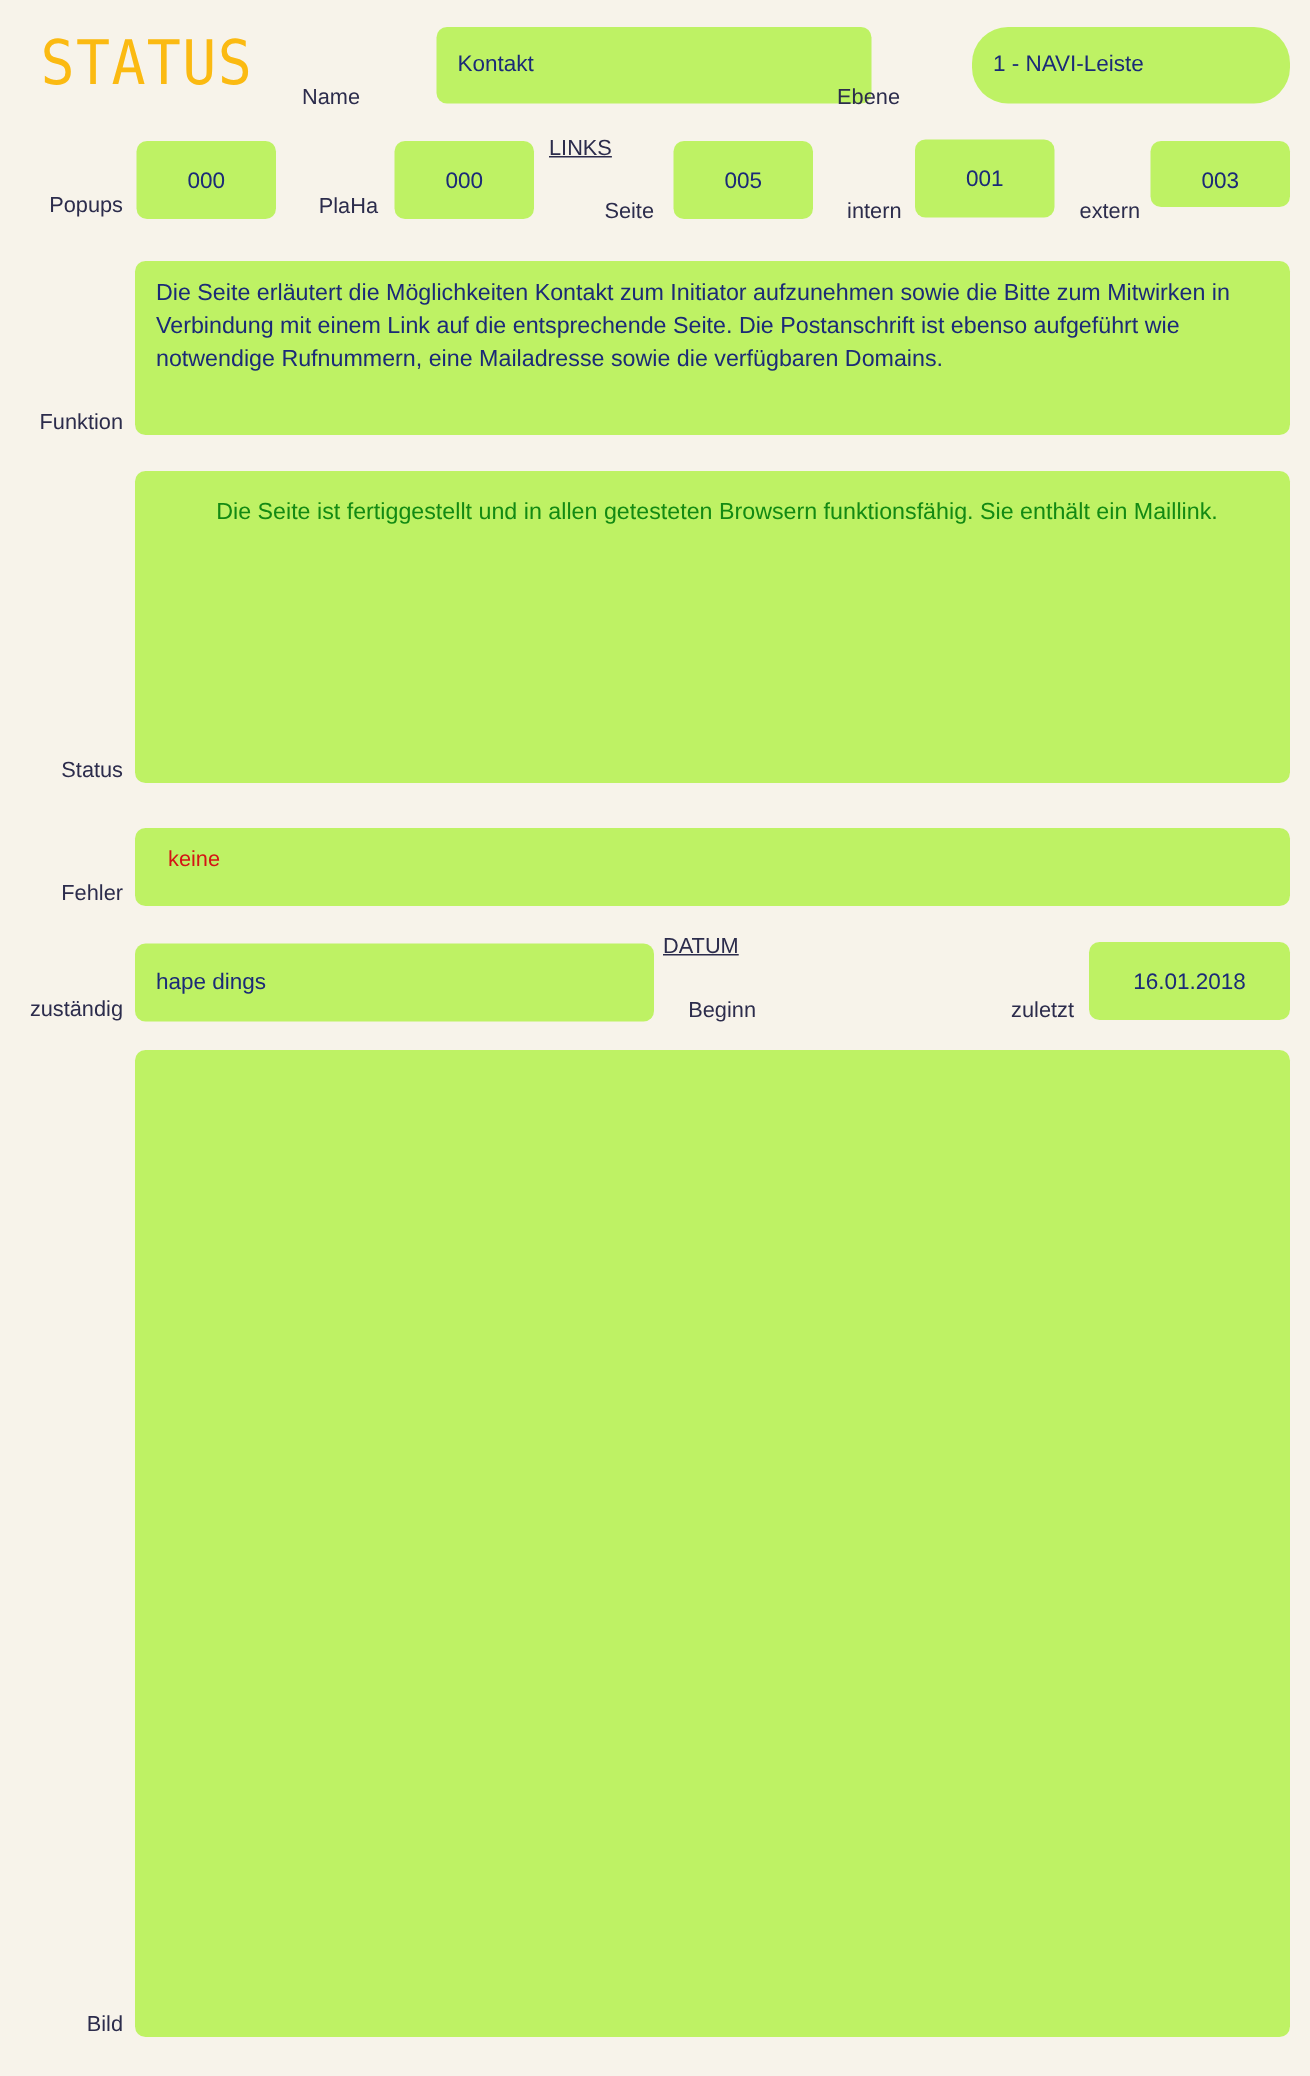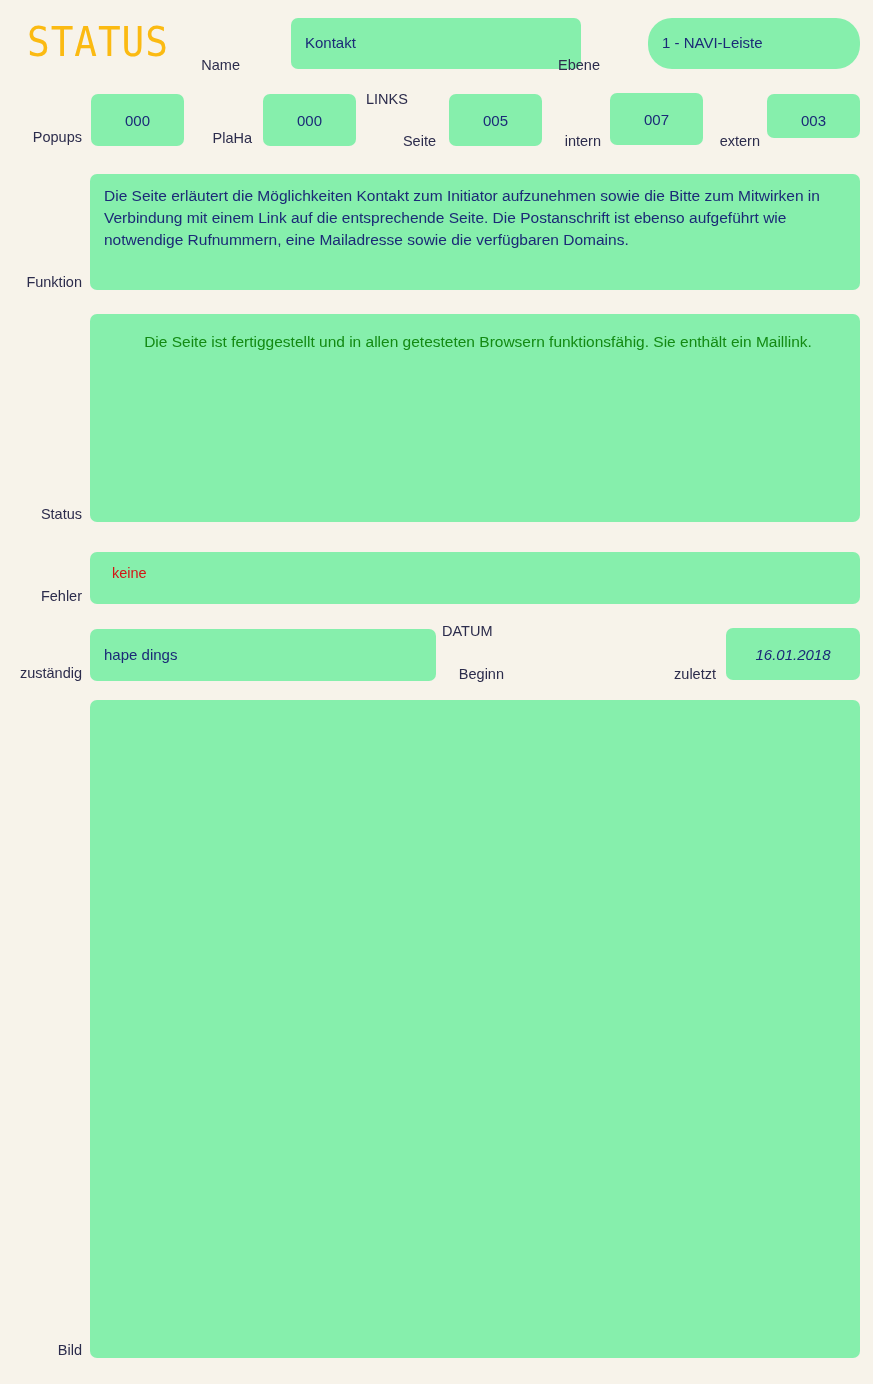--- a/index.html
+++ b/index.html
@@ -18,36 +18,37 @@
   .page {
     position: relative;
     width: 873px;
     height: 1384px;
     background: #f7f3ea;
   }
 
   
   .box {
     position: absolute;
-    background: #86efac;
+    background: #bef264;
     border-radius: 7px;
     box-sizing: border-box;
   }
 
   
   .label {
     position: absolute;
     color: #2c2c4c;
     font-size: 14.5px;
     line-height: 1;
     white-space: nowrap;
     text-align: right;
   }
   .label.top {
     text-align: left;
+    text-decoration: underline;
   }
 
   
   .title {
     position: absolute;
     left: 27px;
     top: 22px;
     font-size: 41px;
     letter-spacing: 1px;
     font-weight: 400;
@@ -120,21 +121,21 @@
   </div>
 
   <div class="label top" style="left:366px; top:92px;">LINKS</div>
   <div class="label" style="left:386px; top:134px; width:50px;">Seite</div>
   <div class="box" style="left:449px; top:94px; width:93px; height:52px;">
     <div class="val num" style="top:17px;">005</div>
   </div>
 
   <div class="label" style="left:548px; top:134px; width:53px;">intern</div>
   <div class="box" style="left:610px; top:93px; width:93px; height:52px;">
-    <div class="val num" style="top:17px;">007</div>
+    <div class="val num" style="top:17px;">001</div>
   </div>
 
   <div class="label" style="left:704px; top:134px; width:56px;">extern</div>
   <div class="box" style="left:767px; top:94px; width:93px; height:44px;">
     <div class="val num" style="top:17px;">003</div>
   </div>
 
   <div class="label" style="left:4px; top:275px; width:78px;">Funktion</div>
   <div class="box" style="left:90px; top:174px; width:770px; height:116px;">
     <div class="para">Die Seite erläutert die Möglichkeiten Kontakt zum Initiator aufzunehmen sowie die Bitte zum Mitwirken in Verbindung mit einem Link auf die entsprechende Seite. Die Postanschrift ist ebenso aufgeführt wie notwendige Rufnummern, eine Mailadresse sowie die verfügbaren Domains.</div>
@@ -152,21 +153,21 @@
 
   <div class="label" style="left:0px; top:666px; width:82px;">zuständig</div>
   <div class="box" style="left:90px; top:629px; width:346px; height:52px;">
     <div class="val left" style="top:16px;">hape dings</div>
   </div>
 
   <div class="label top" style="left:442px; top:624px;">DATUM</div>
   <div class="label" style="left:444px; top:667px; width:60px;">Beginn</div>
 
   <div class="label" style="left:648px; top:667px; width:68px;">zuletzt</div>
-  <div class="box" style="left:726px; top:628px; width:134px; height:52px;font-style:italic;">
+  <div class="box" style="left:726px; top:628px; width:134px; height:52px;">
     <div class="val num" style="top:17px;">16.01.2018</div>
   </div>
 
   <div class="label" style="left:22px; top:1343px; width:60px;">Bild</div>
   <div class="box" style="left:90px; top:700px; width:770px; height:658px;">
     <div class="para"></div>
   </div>
 
 </div>
 

